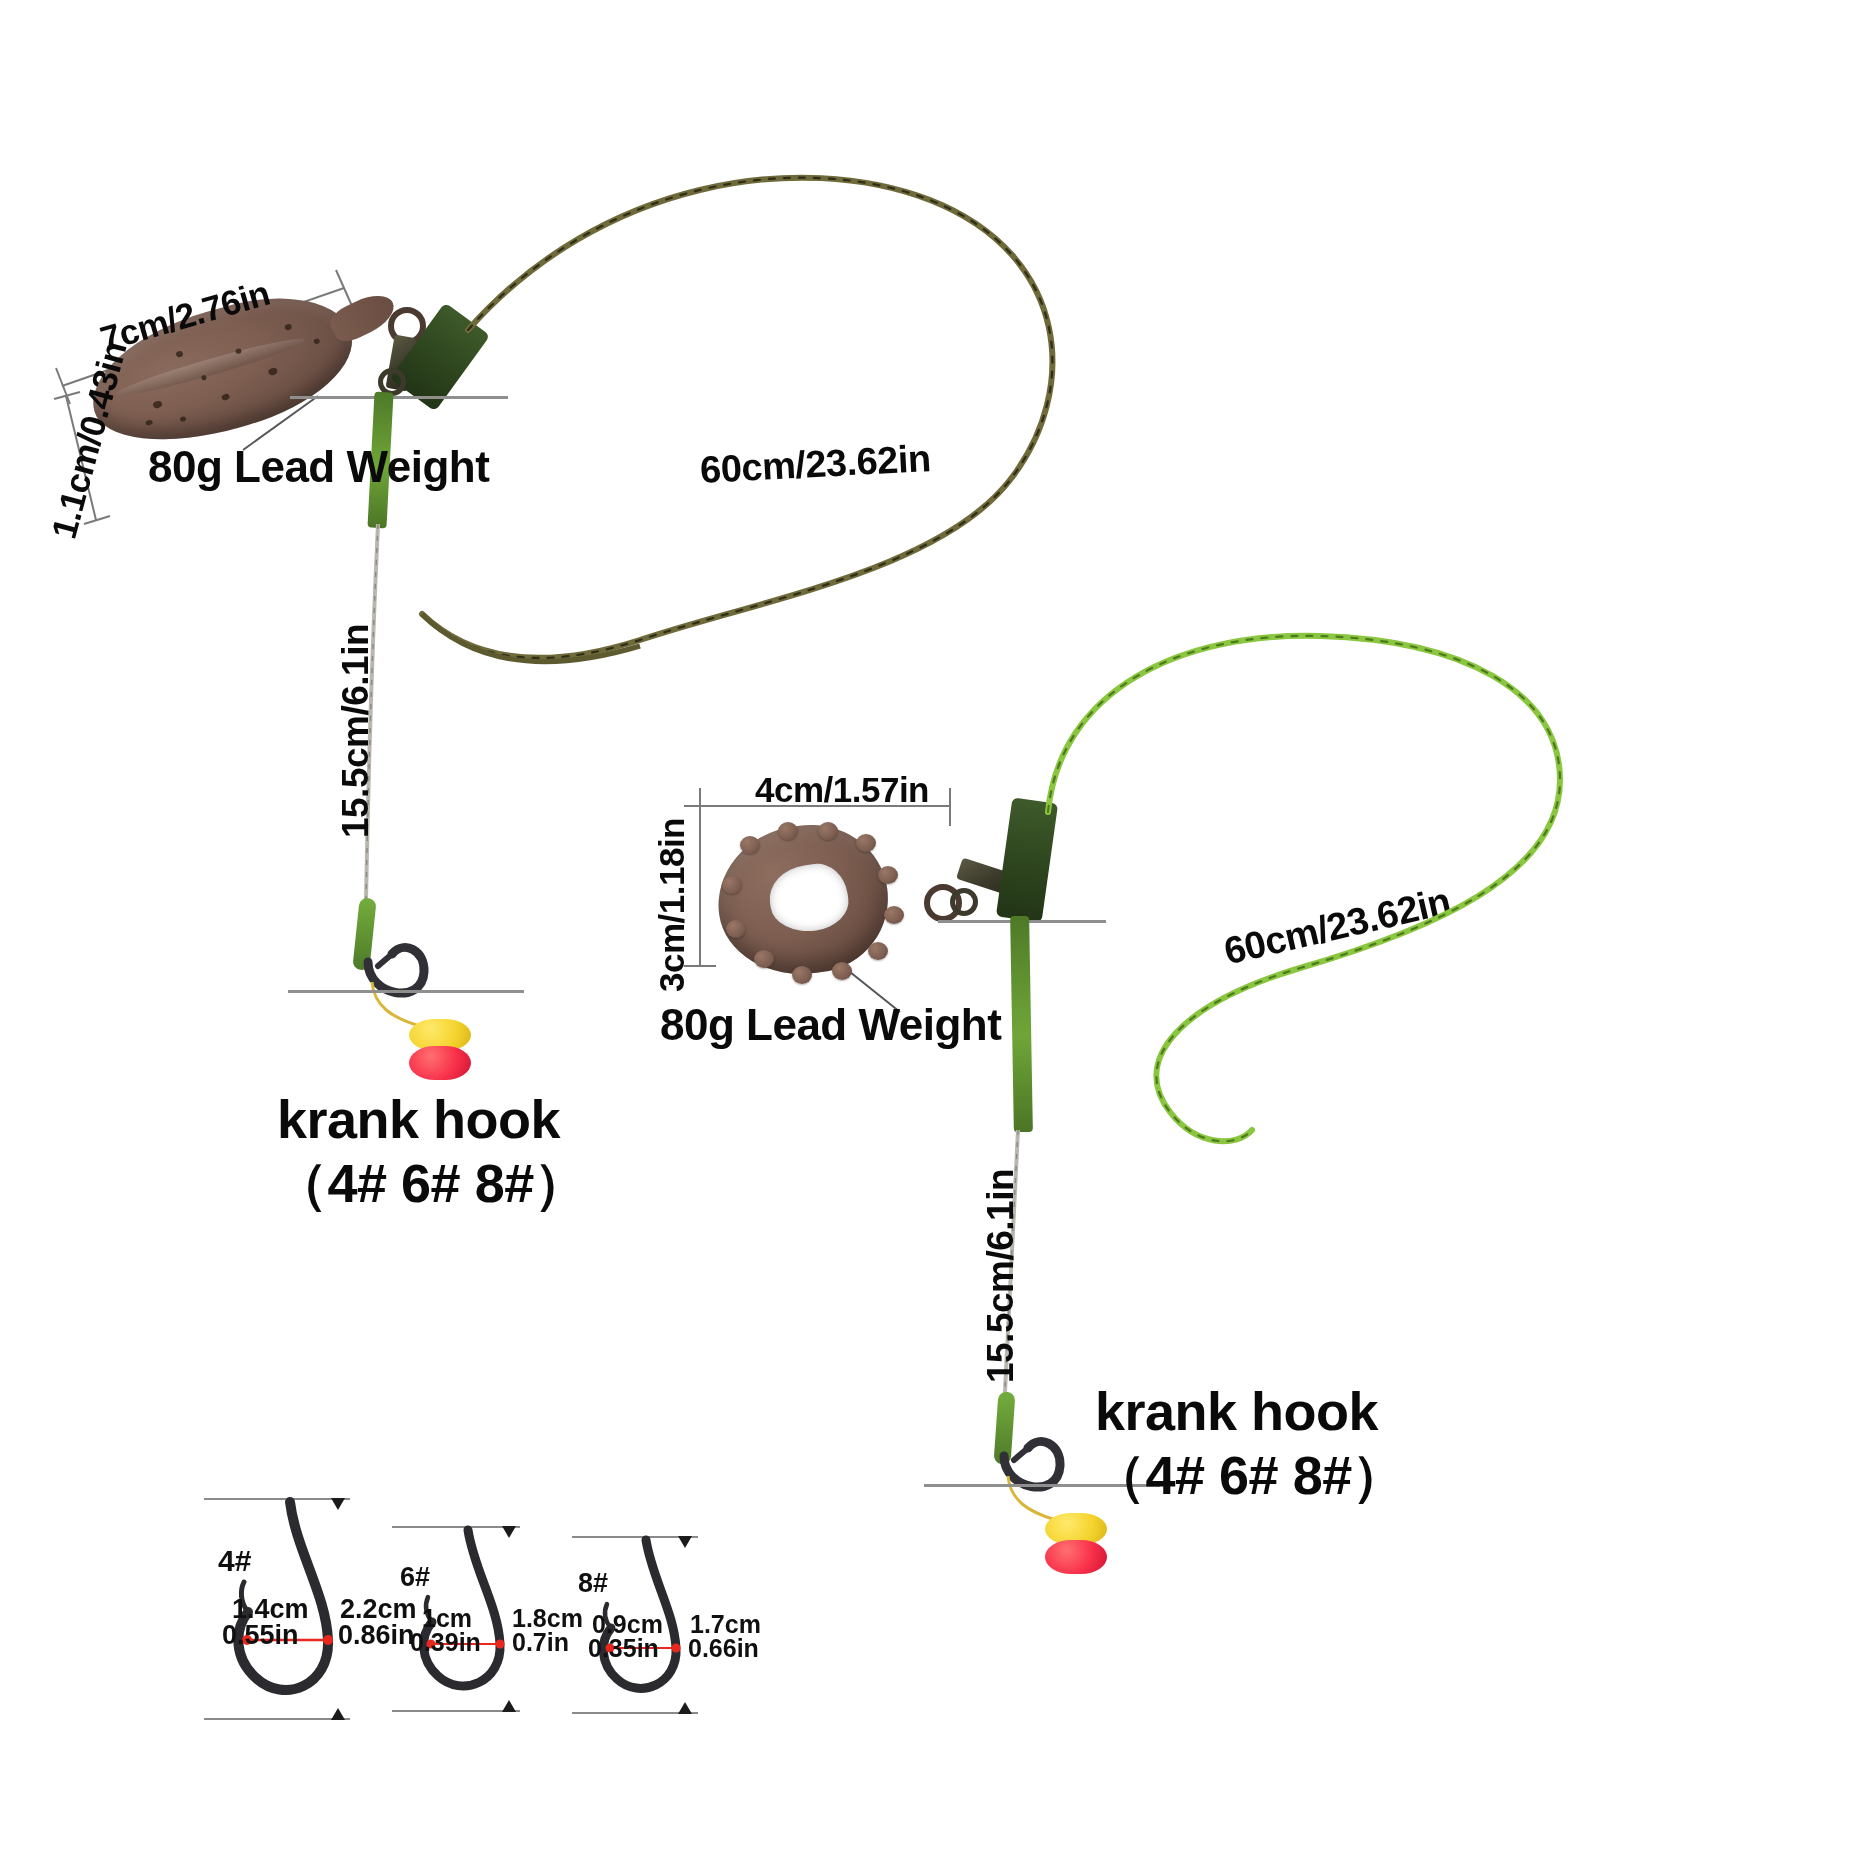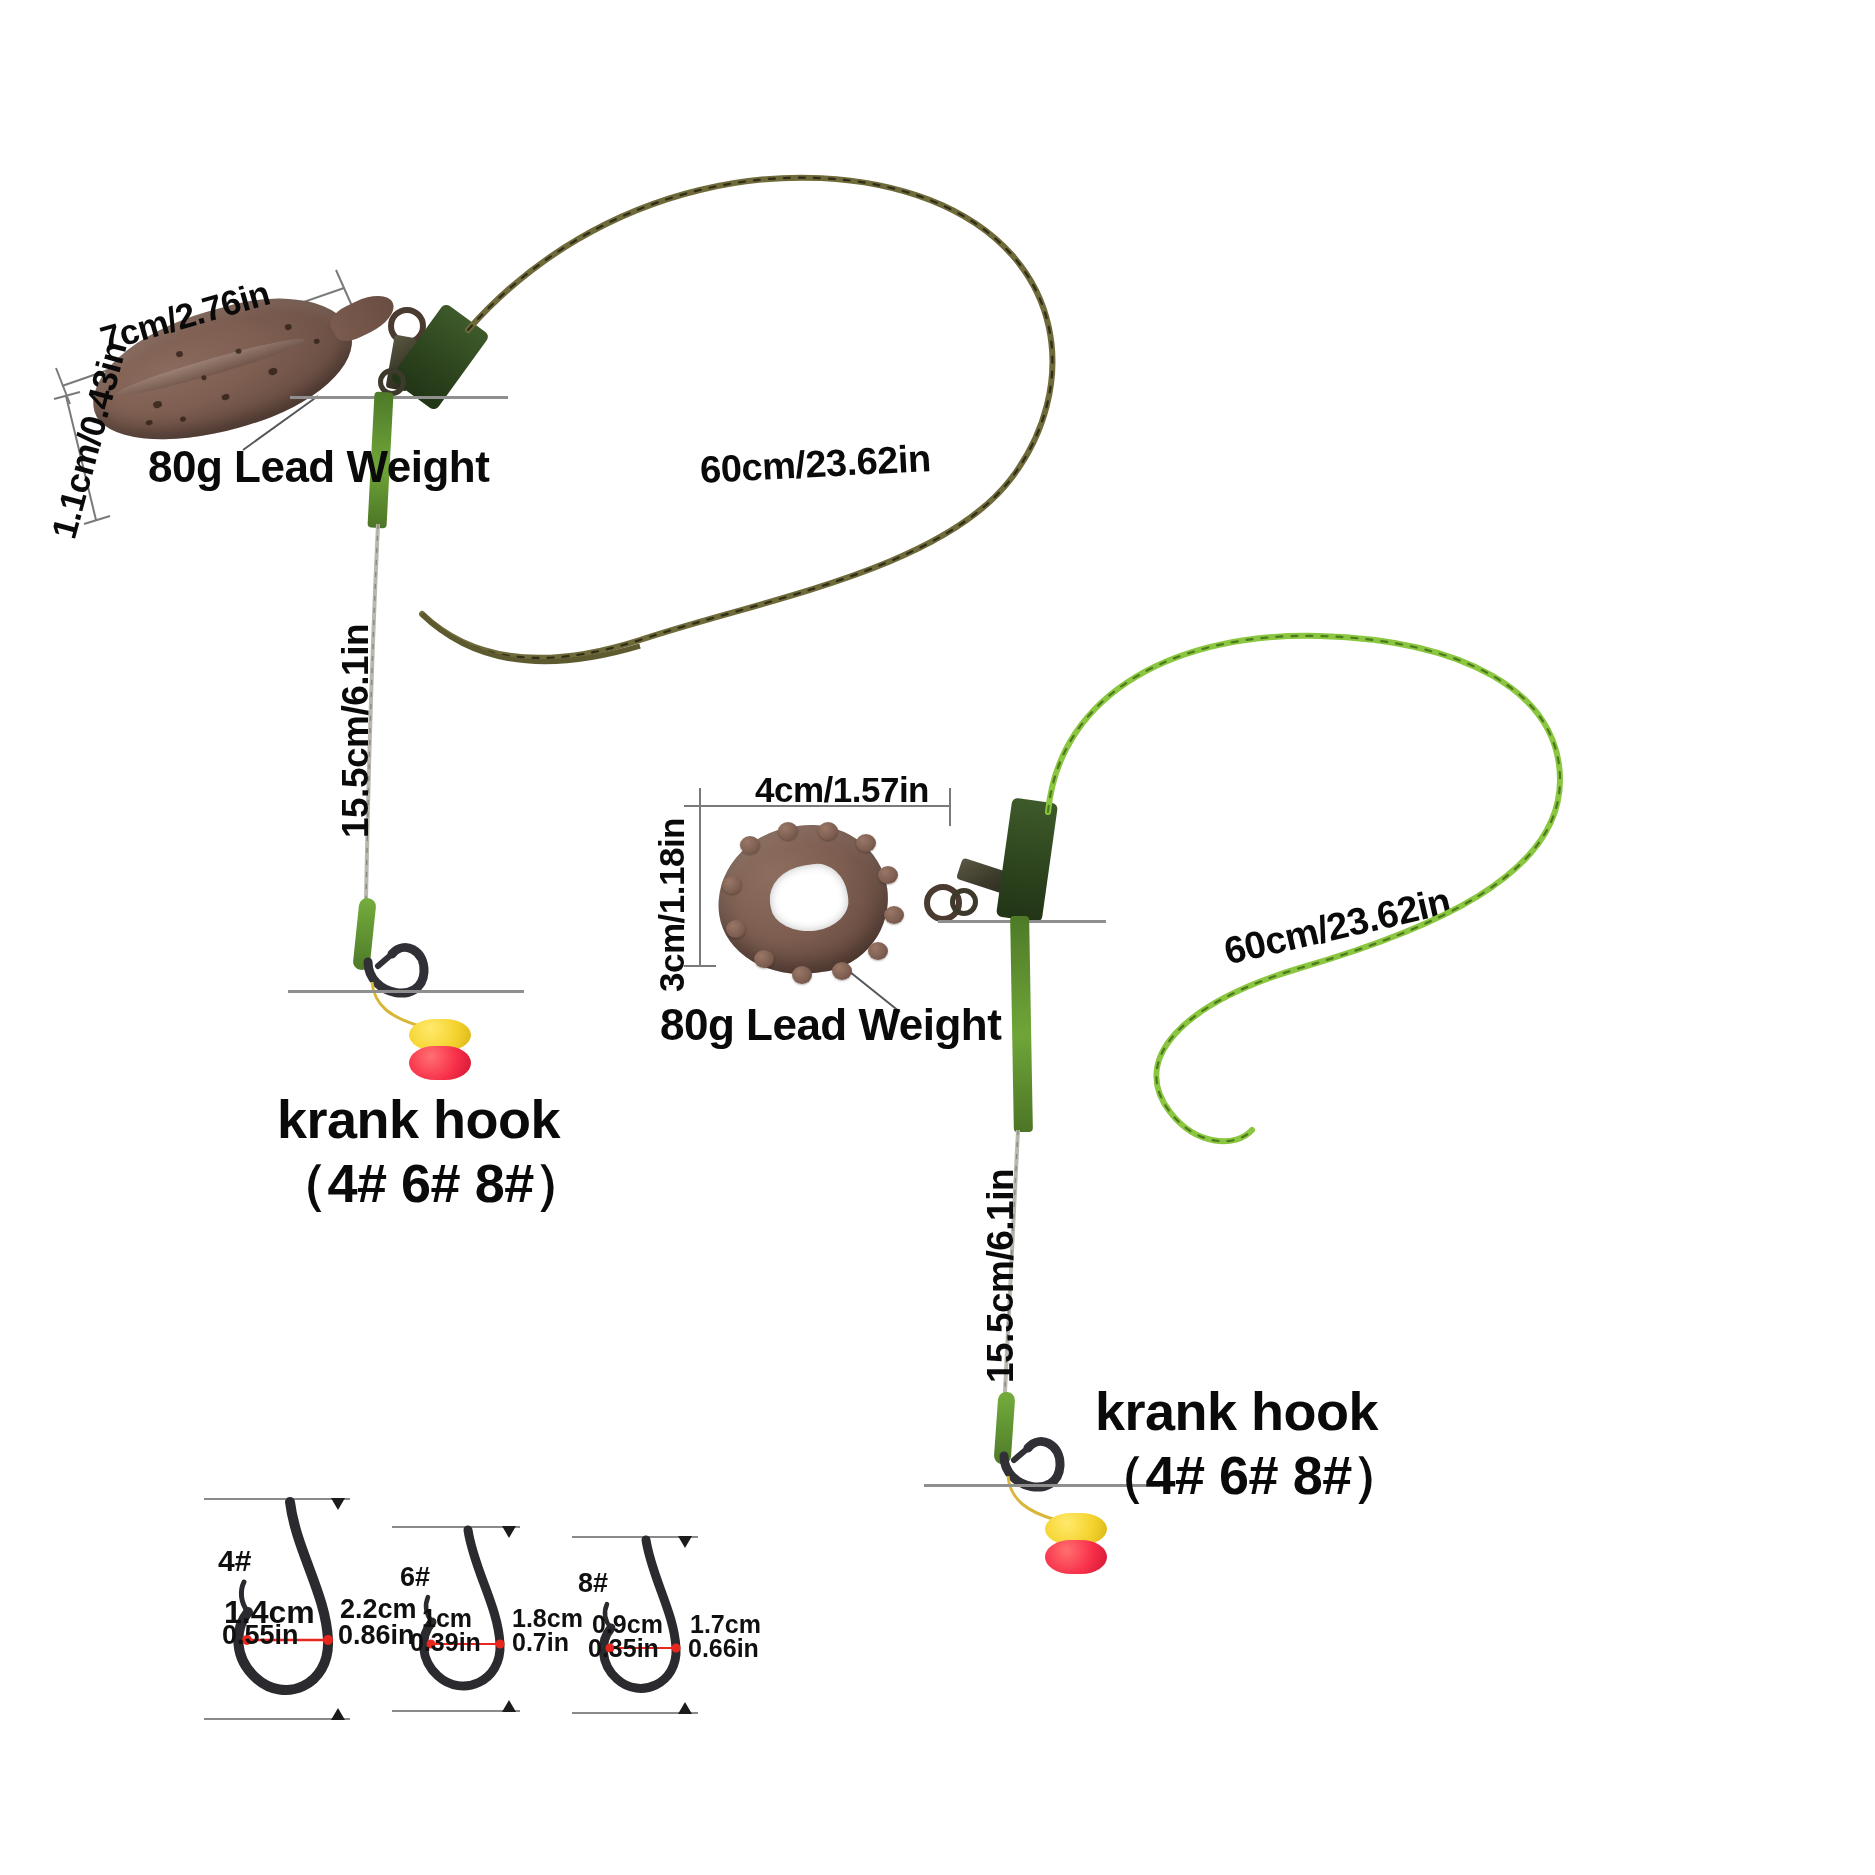--- a/index.html
+++ b/index.html
@@ -271,21 +271,21 @@
         <path d="M90 12 C 96 60, 126 104, 128 150 C 130 196, 84 214, 56 188
                  C 34 168, 34 140, 48 122" fill="none" stroke="#2b2b2f" stroke-width="10" stroke-linecap="round"></path>
         <path d="M48 122 C 40 112, 40 100, 44 92" fill="none" stroke="#2b2b2f" stroke-width="5" stroke-linecap="round"></path>
         <line x1="46" y1="150" x2="128" y2="150" stroke="#e8281e" stroke-width="2.4"></line>
         <circle cx="47" cy="150" r="5" fill="#e8281e"></circle>
         <circle cx="128" cy="150" r="5" fill="#e8281e"></circle>
         <polygon points="131,8 145,8 138,20" fill="#1b1b1b"></polygon>
         <polygon points="131,230 145,230 138,218" fill="#1b1b1b"></polygon>
       </svg>
       <div class="hookchart-cap abs" style="left:18px;top:54px;font-size:30px;font-weight:600;">4#</div>
-      <div class="hookchart-cap abs" style="left:24px;top:104px;font-size:32px;">1.4cm</div>
+      <div class="hookchart-cap abs" style="left:32px;top:104px;font-size:27px;">1.4cm</div>
       <div class="hookchart-cap abs" style="left:22px;top:130px;font-size:27px;">0.55in</div>
       <div class="hookchart-cap abs" style="left:140px;top:104px;font-size:27px;">2.2cm</div>
       <div class="hookchart-cap abs" style="left:138px;top:130px;font-size:27px;">0.86in</div>
     </div>
 
     <div class="abs" style="left:188px;top:28px;width:200px;height:215px;">
       <div class="thinline" style="left:4px;top:8px;width:128px;height:2px;"></div>
       <div class="thinline" style="left:4px;top:192px;width:128px;height:2px;"></div>
       <svg class="overlay" style="width:200px;height:215px;">
         <path d="M80 12 C 86 52, 110 88, 112 126 C 114 164, 74 180, 50 158

